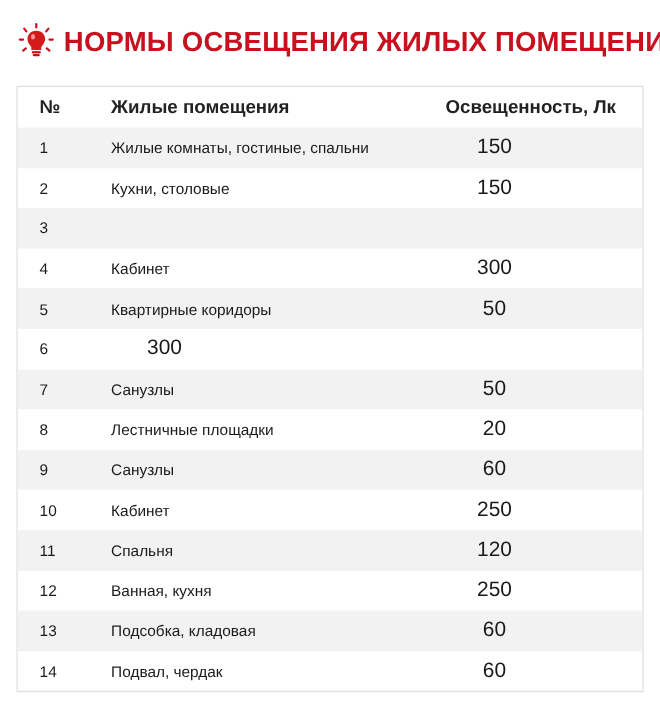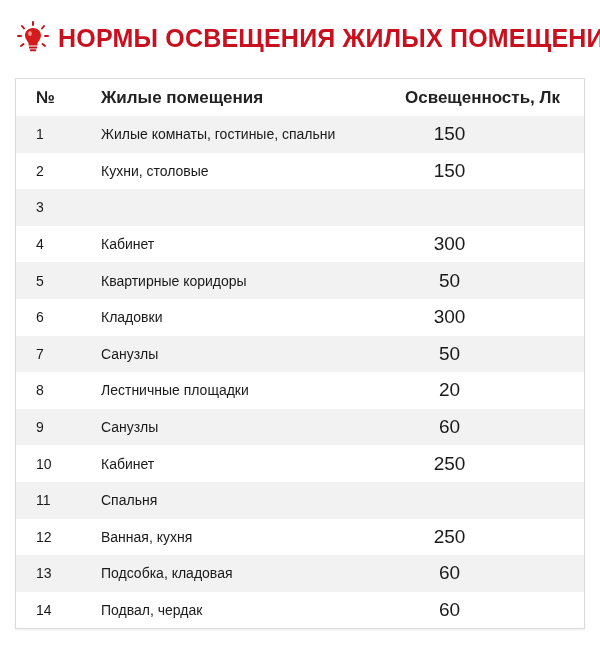--- a/index.html
+++ b/index.html
@@ -66,21 +66,20 @@
         <div class="c-name">Кабинет</div>
         <div class="c-val">300</div>
       </div>
       <div class="row shaded">
         <div class="c-num">5</div>
         <div class="c-name">Квартирные коридоры</div>
         <div class="c-val">50</div>
       </div>
       <div class="row">
         <div class="c-num">6</div>
-        <div class="c-name">Кладовки</div>
         <div class="c-val">300</div>
       </div>
       <div class="row shaded">
         <div class="c-num">7</div>
         <div class="c-name">Санузлы</div>
         <div class="c-val">50</div>
       </div>
       <div class="row">
         <div class="c-num">8</div>
         <div class="c-name">Лестничные площадки</div>
@@ -92,20 +91,21 @@
         <div class="c-val">60</div>
       </div>
       <div class="row">
         <div class="c-num">10</div>
         <div class="c-name">Кабинет</div>
         <div class="c-val">250</div>
       </div>
       <div class="row shaded">
         <div class="c-num">11</div>
         <div class="c-name">Спальня</div>
+        <div class="c-val">120</div>
       </div>
       <div class="row">
         <div class="c-num">12</div>
         <div class="c-name">Ванная, кухня</div>
         <div class="c-val">250</div>
       </div>
       <div class="row shaded">
         <div class="c-num">13</div>
         <div class="c-name">Подсобка, кладовая</div>
         <div class="c-val">60</div>

